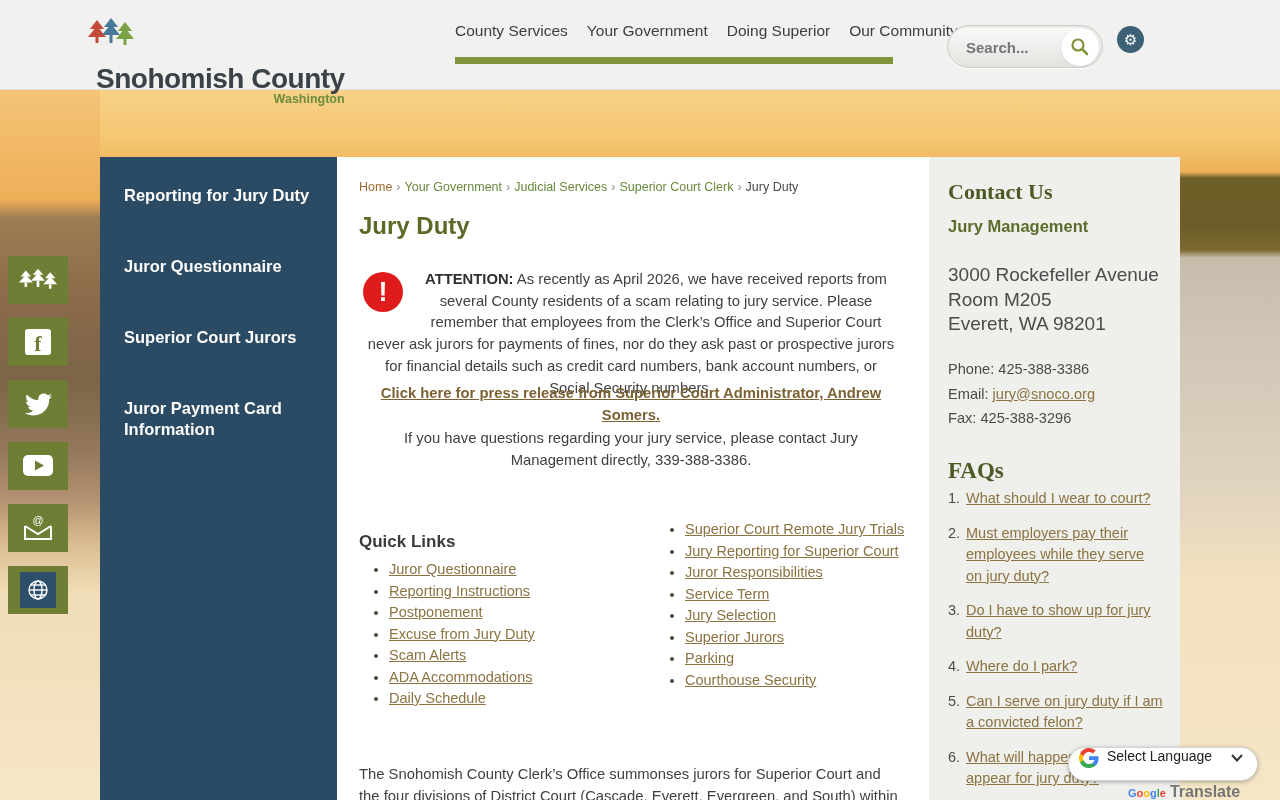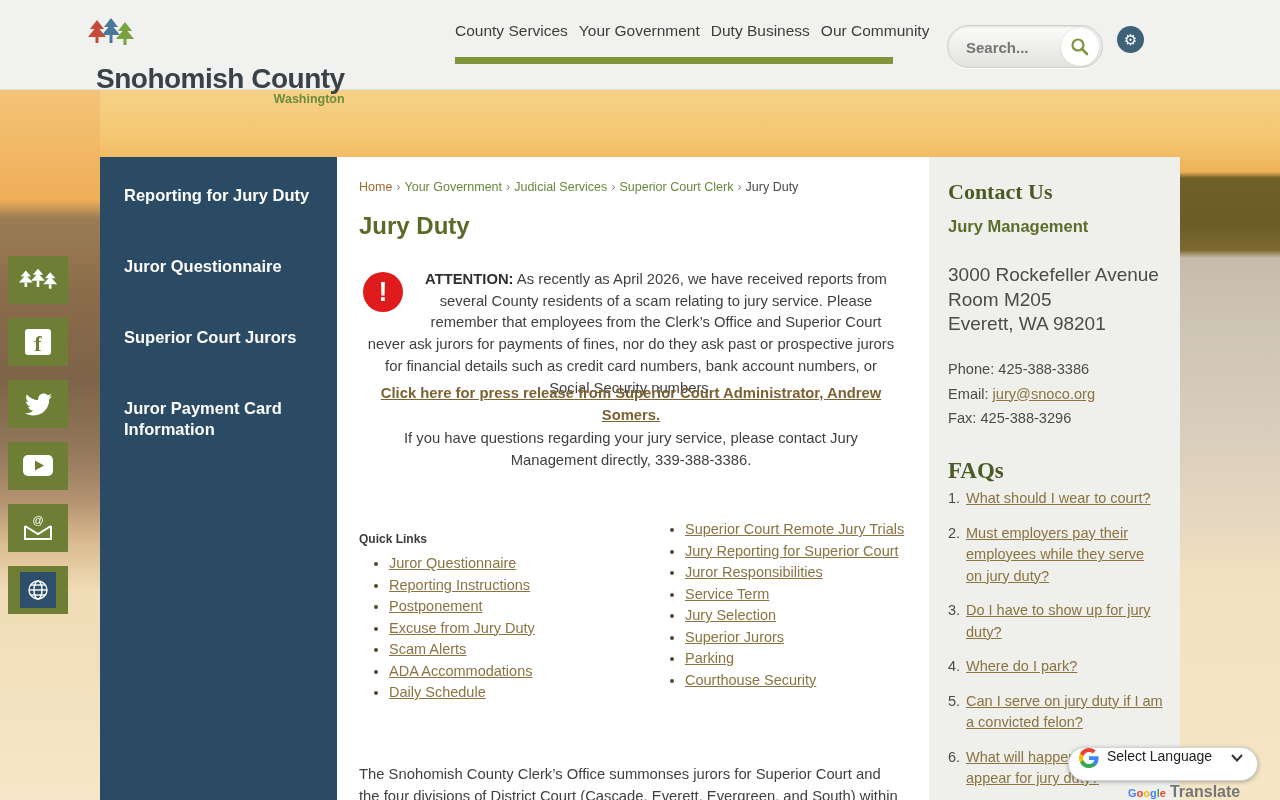--- a/index.html
+++ b/index.html
@@ -19,21 +19,21 @@
       #7d6448 290px, #93785a 360px, #b29271 410px, #d7b98d 450px,
       #f0dcb6 500px, #f6e7c8 710px); }
 
   
   .header { position:absolute; left:0; top:0; width:1280px; height:90px; background:#f1f1ef;
     z-index:4; border-bottom:1px solid rgba(0,0,0,0.08); }
   .logo { position:absolute; left:88px; top:18px; display:flex; align-items:flex-start;flex-direction:column; }
   .logo-text { margin-left:8px; }
   .logo-title { font-size:28px; font-weight:bold; color:#3a4147; letter-spacing:-0.5px; line-height:30px; }
   .logo-sub { display:block; text-align:right; font-size:12.5px; font-weight:bold; color:#6d8c3c; margin-top:-2px; }
-  .topnav { position:absolute; left:455px; top:22px; width:445px; display:flex; gap:11px;
+  .topnav { position:absolute; left:455px; top:22px; width:445px; display:flex; gap:19px;
     font-size:15.5px; color:#3d3d3d; }
   .topnav span { white-space:nowrap; cursor:pointer; }
   .green-bar { position:absolute; left:455px; top:57px; width:438px; height:7px; background:#7f943b; }
   .search-pill { position:absolute; left:947px; top:25px; width:156px; height:43px; border-radius:22px;
     background:linear-gradient(#fbfbfa,#e2e2df); border:1px solid #cfcfca;
     box-shadow:inset 0 1px 2px rgba(0,0,0,0.12), 0 1px 0 #fff; }
   .search-pill input { position:absolute; left:18px; top:9px; width:80px; height:24px; border:0; outline:0;
     background:transparent; font-family:"Liberation Sans",sans-serif; font-size:15px; font-weight:bold; color:#333; }
   .search-circle { position:absolute; right:3px; top:2px; width:38px; height:38px; border-radius:50%;
     background:#fff; box-shadow:0 0 2px rgba(0,0,0,0.15); display:flex; align-items:center; justify-content:center; cursor:pointer; }
@@ -61,21 +61,21 @@
   .attention { position:absolute; left:26px; top:112px; width:536px; text-align:center;
     font-size:14.8px; line-height:21.7px; color:#3f3f3f; }
   .attn-icon { float:left; width:40px; height:40px; border-radius:50%; background:#e01b1b; color:#fff;
     font-size:27px; font-weight:bold; line-height:40px; text-align:center; margin:3px 10px 4px 0; }
   .attention b { color:#2f2f2f; }
   .press-link { position:absolute; left:26px; top:226px; width:536px; text-align:center;
     font-size:14.8px; line-height:21.7px; font-weight:bold; color:#7c6233; text-decoration:underline; cursor:pointer; }
   .questions { position:absolute; left:26px; top:271px; width:536px; text-align:center;
     font-size:14.8px; line-height:21.7px; color:#3f3f3f; }
   .ql-left { position:absolute; left:22px; top:375px; width:292px; }
-  .ql-left h3 { font-size:12px; font-weight:bold; color:#3b3b3b; margin-bottom:10px; }
+  .ql-left h3 { font-size:17px; font-weight:bold; color:#3b3b3b; margin-bottom:10px; }
   .ql-right { position:absolute; left:318px; top:365px; width:274px; }
   .link-list { list-style:disc; padding-left:30px; color:#574634; }
   .link-list li { margin-bottom:7.5px; font-size:14.5px; line-height:14px; }
   .link-list a, .faq-link, .email-link { color:#8b7342; text-decoration:underline; cursor:pointer; }
   .bottom-text { position:absolute; left:22px; top:606px; width:540px; font-size:14.8px; line-height:22px; color:#3f3f3f; }
 
   .right-panel { position:absolute; left:929px; top:157px; width:251px; height:643px; background:#efefeb; z-index:2; }
   .contact-heading { position:absolute; left:19px; top:22px; font-family:"Liberation Serif",serif;
     font-size:22px; font-weight:bold; color:#4c5b25; }
   .contact-sub { position:absolute; left:19px; top:60px; font-size:16.5px; font-weight:bold; color:#5c6c2b; }
@@ -127,21 +127,21 @@
       </svg>
     </span>
     <span class="logo-text">
       <span class="logo-title">Snohomish County</span>
       <span class="logo-sub">Washington</span>
     </span>
   </div>
   <div class="topnav">
     <span>County Services</span>
     <span>Your Government</span>
-    <span>Duty Business</span>
+    <span>Doing Superior</span>
     <span>Our Community</span>
   </div>
   <div class="green-bar"></div>
   <div class="search-pill">
     <input type="text" placeholder="Search..." style="">
     <span class="search-circle">
       <svg width="20" height="20" viewBox="0 0 20 20">
         <circle cx="8" cy="8" r="5.5" fill="none" stroke="#7f943b" stroke-width="2.2"></circle>
         <line x1="12.2" y1="12.2" x2="17" y2="17" stroke="#7f943b" stroke-width="2.6" stroke-linecap="round"></line>
       </svg>

